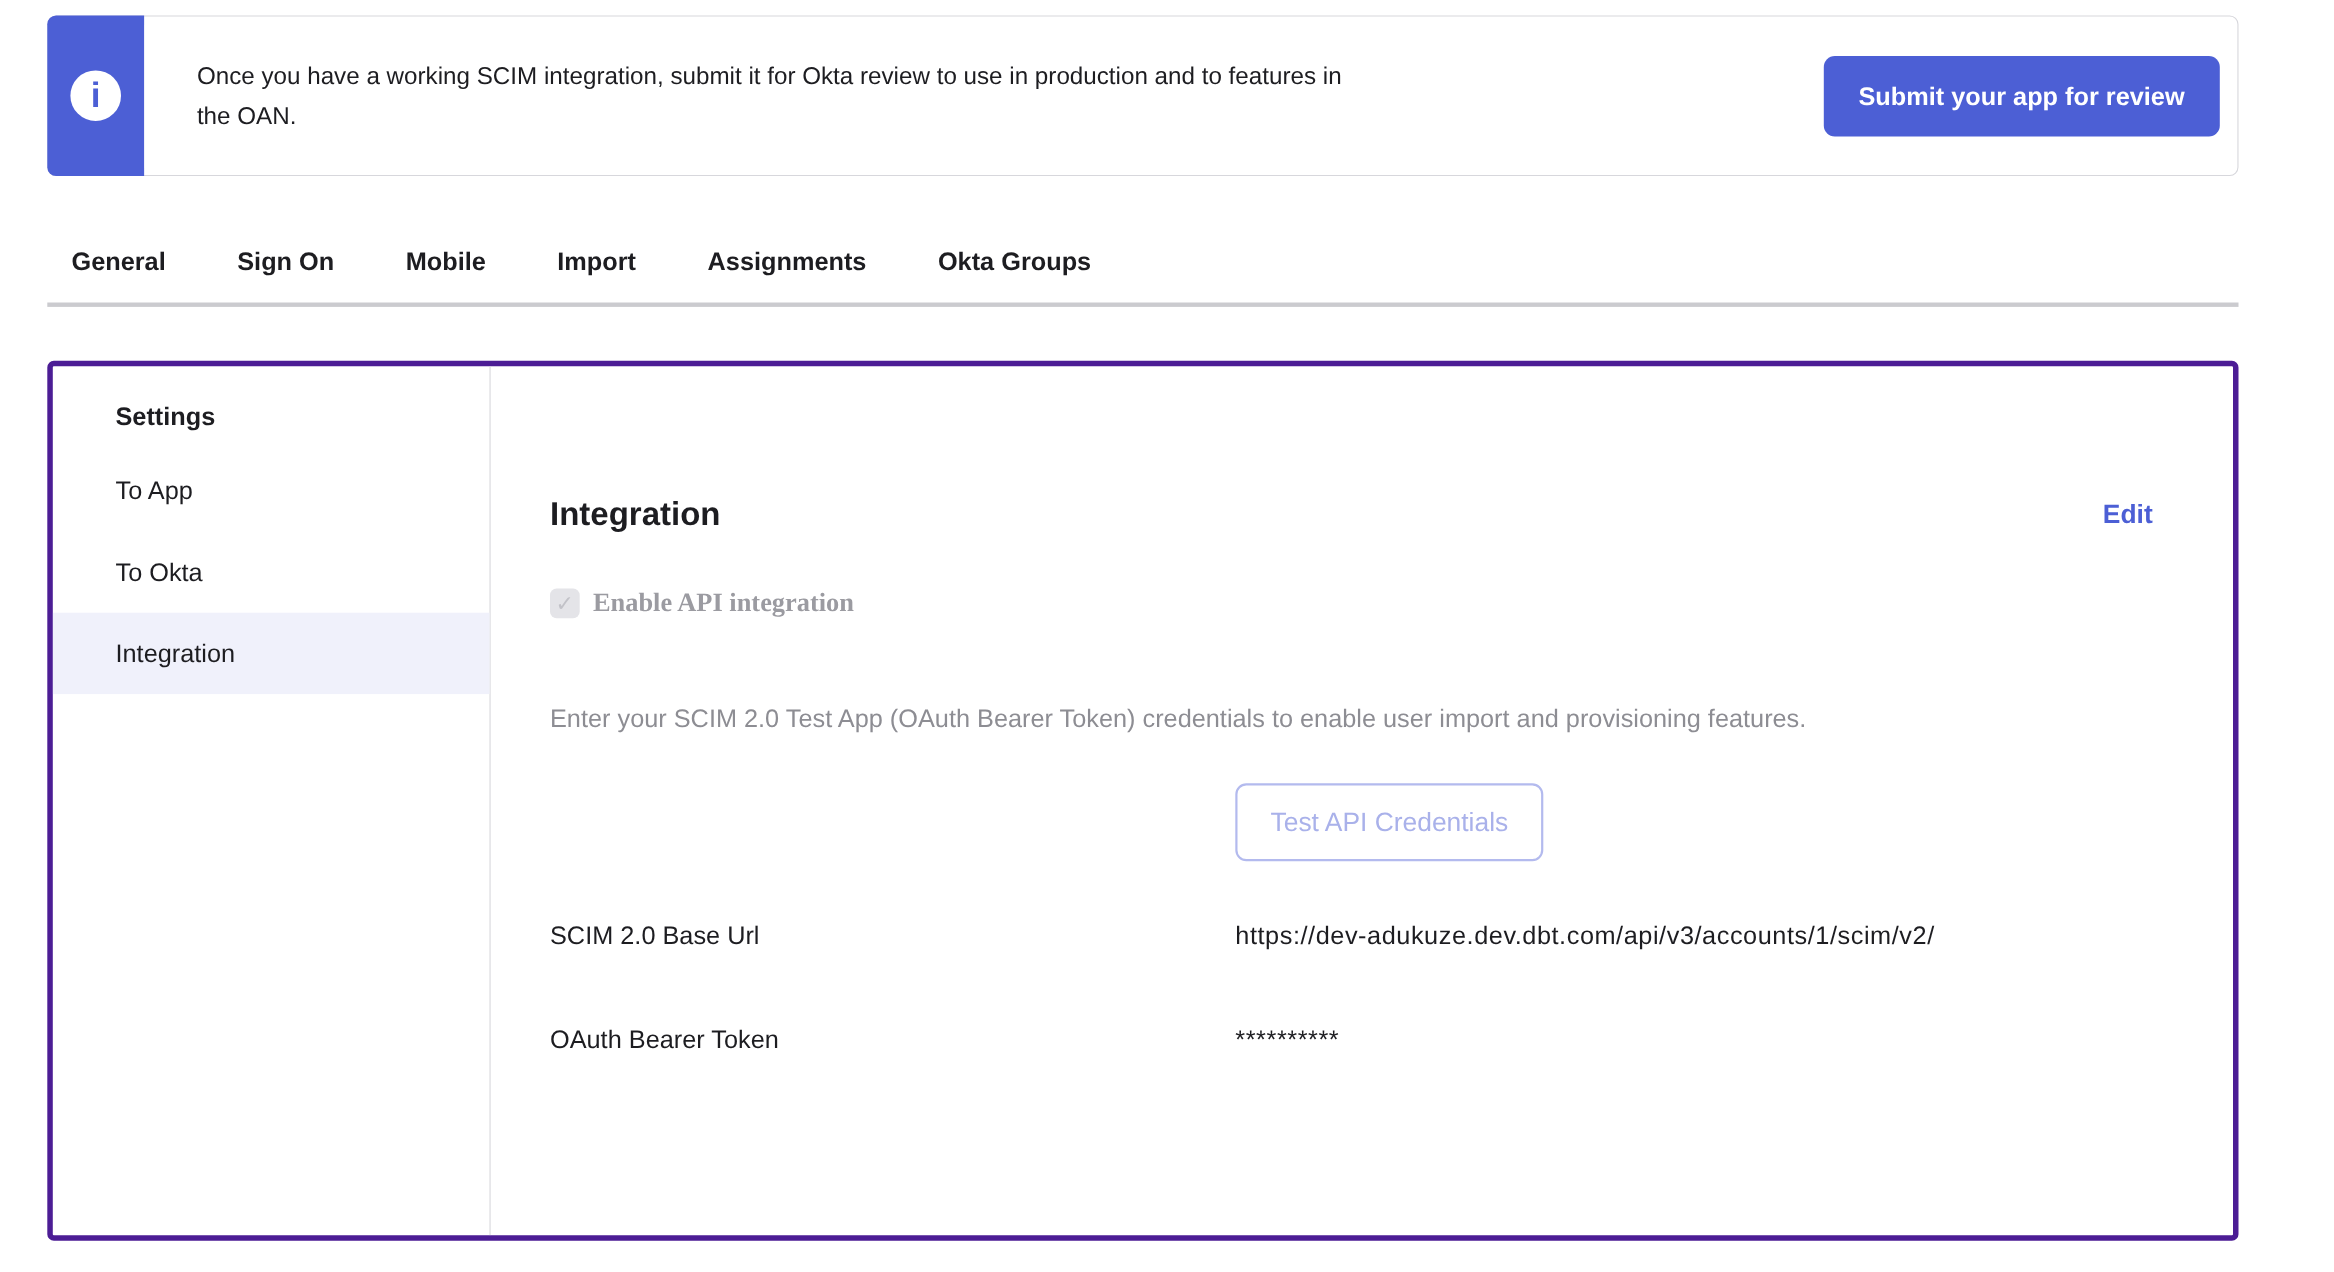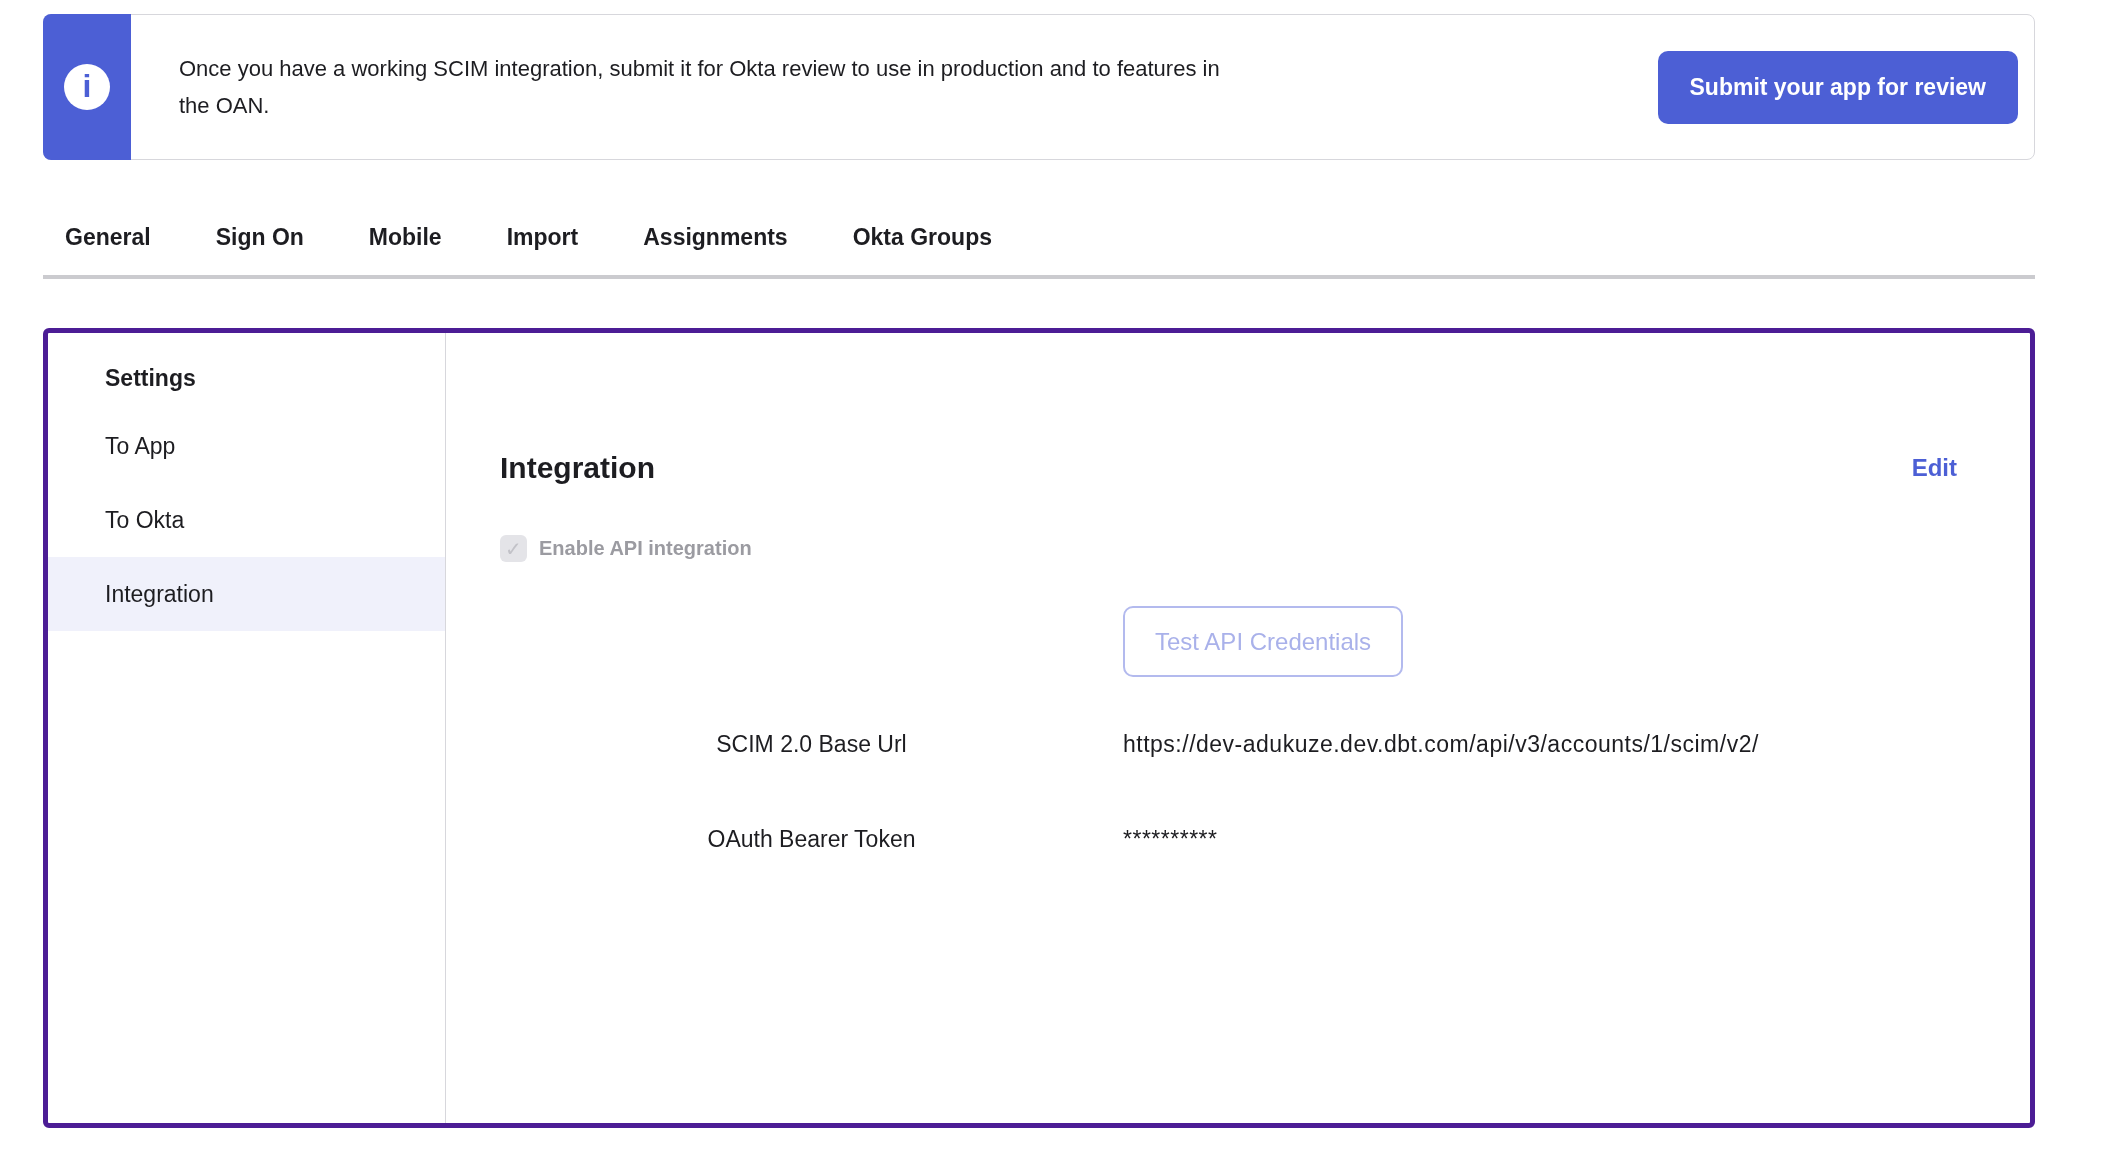--- a/index.html
+++ b/index.html
@@ -88,34 +88,34 @@
     font-size: 24px; font-weight: 700; color: #4c5fd5; text-decoration: none; cursor: pointer;
   }
   .checkbox-row {
     margin-top: 50px; display: flex; align-items: center; gap: 12px;
   }
   .checkbox {
     width: 27px; height: 27px; background: #e4e4e8; border-radius: 6px;
     display: flex; align-items: center; justify-content: center; flex: none;
   }
   .check { color: #c2c2c8; font-size: 20px; font-weight: 700; line-height: 1; }
-  .checkbox-label { font-size: 20px; font-weight: 700; color: #9b9ba1; }
+  .checkbox-label { font-size: 24px; font-weight: 700; color: #9b9ba1; font-family: Liberation Serif, serif; }
   .description {
     margin-top: 76px; font-size: 23px; color: #8d8d93; line-height: 30px;
   }
   .btn-outline {
     margin-top: 44px; margin-left: 623px;
     height: 71px; padding: 0 30px;
     background: #ffffff; color: #a9b1ea;
     border: 2px solid #b3baee; border-radius: 10px;
     font-size: 24px; font-weight: 400; cursor: pointer;
     font-family: "Liberation Sans", sans-serif;
     text-align: right;
   }
-  .field-row { display: flex; align-items: baseline; text-align: center; }
+  .field-row { display: flex; align-items: baseline; }
   .field-row.first { margin-top: 54px; }
   .field-row.second { margin-top: 68px; }
   .field-label { width: 623px; flex: none; font-size: 23px; color: #1d1d21; }
   .field-value { font-size: 23px; color: #1d1d21; letter-spacing: 0.5px; }
 </style>
 </head>
 <body>
 
 <div class="page">
 
@@ -154,20 +154,21 @@
         <a class="edit-link">Edit</a>
       </div>
 
       <div class="checkbox-row">
         <span class="checkbox">
           <span class="check">✓</span>
         </span>
         <span class="checkbox-label">Enable API integration</span>
       </div>
 
+      <p class="description">Enter your SCIM 2.0 Test App (OAuth Bearer Token) credentials to enable user import and provisioning features.</p>
 
       <button class="btn-outline">Test API Credentials</button>
 
       <div class="field-row first">
         <div class="field-label">SCIM 2.0 Base Url</div>
         <div class="field-value">https://dev-adukuze.dev.dbt.com/api/v3/accounts/1/scim/v2/</div>
       </div>
 
       <div class="field-row second">
         <div class="field-label">OAuth Bearer Token</div>

